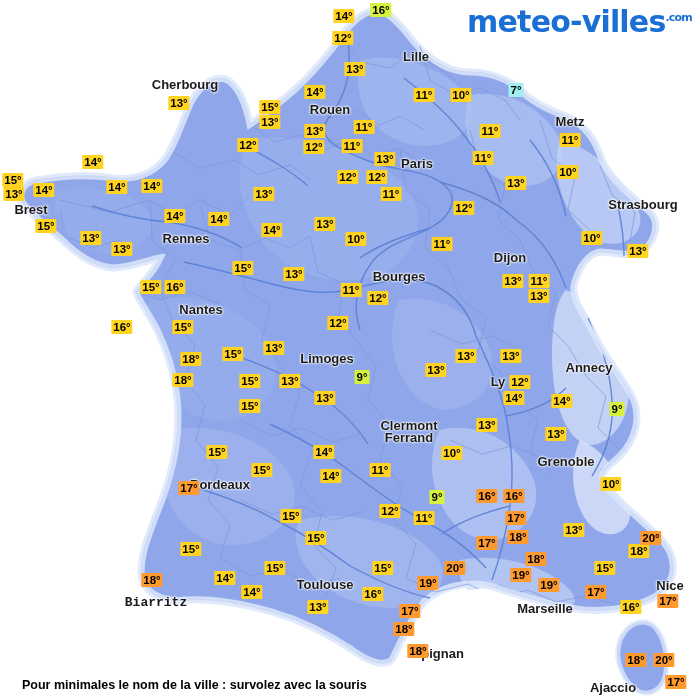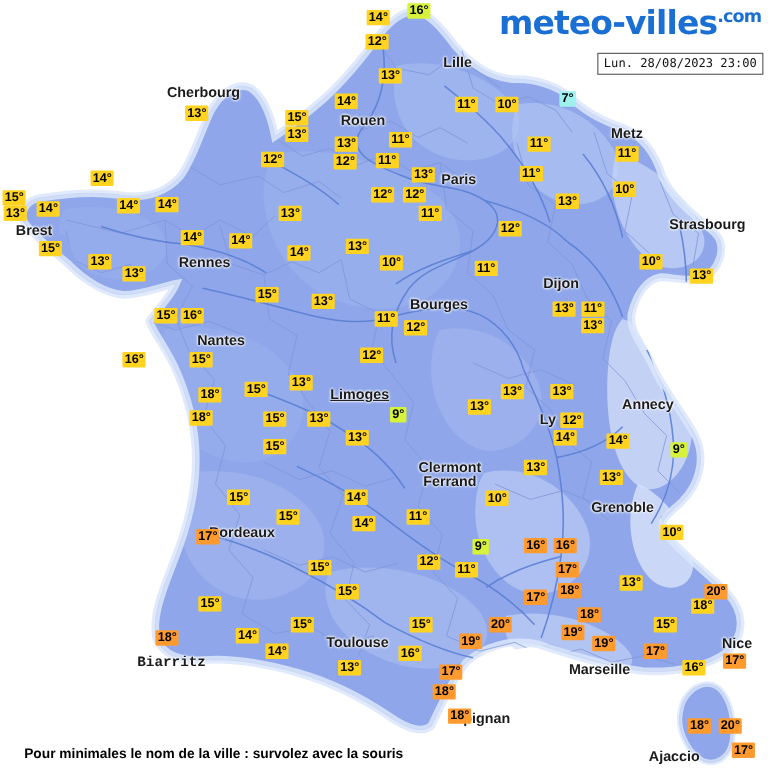--- a/index.html
+++ b/index.html
@@ -51,21 +51,21 @@
     top: 4px;
     z-index: 40;
     font-size: 30px;
     font-weight: bold;
     color: #1a6fd4;
     letter-spacing: -0.8px;
     font-family: "DejaVu Sans", sans-serif;
     white-space: nowrap;
   }
   .logo .dotcom {
-    font-size: 16px;
+    font-size: 11px;
     color: #1a6fd4;
     vertical-align: super;
   }
   
   .datebar {
     position: absolute;
     right: 6px;
     top: 48px;
     z-index: 40;
     background: #ffffff;
@@ -311,35 +311,34 @@
       <path d="M 404,78 C 424,94 444,110 460,130"></path>
       <path d="M 460,130 C 478,152 492,176 500,202"></path>
     </g>
   </svg>
 
 
   <div class="logo">
     <span>meteo-villes</span><span class="dotcom">.com</span>
   </div>
 
-  <div class="datebar">Lun. 28/08/2023 23:00</div>
 
   <div id="city-layer">
       <div class="city" style="left: 185px; top: 84px;">Cherbourg</div>
       <div class="city" style="left: 416px; top: 56px;">Lille</div>
       <div class="city" style="left: 330px; top: 109px;">Rouen</div>
       <div class="city" style="left: 417px; top: 163px;">Paris</div>
       <div class="city" style="left: 570px; top: 121px;">Metz</div>
       <div class="city" style="left: 31px; top: 209px;">Brest</div>
       <div class="city" style="left: 643px; top: 204px;">Strasbourg</div>
       <div class="city" style="left: 186px; top: 238px;">Rennes</div>
       <div class="city" style="left: 399px; top: 276px;">Bourges</div>
       <div class="city" style="left: 510px; top: 257px;">Dijon</div>
       <div class="city" style="left: 201px; top: 309px;">Nantes</div>
-      <div class="city" style="left: 327px; top: 358px; text-decoration: underline;">Limoges</div>
+      <div class="city" style="left: 327px; top: 358px;">Limoges</div>
       <div class="city" style="left: 589px; top: 367px;">Annecy</div>
       <div class="city" style="left: 498px; top: 381px;">Ly</div>
       <div class="city" style="left: 409px; top: 425px;">Clermont</div>
       <div class="city" style="left: 409px; top: 437px;">Ferrand</div>
       <div class="city" style="left: 566px; top: 461px;">Grenoble</div>
       <div class="city" style="left: 220px; top: 484px;">Bordeaux</div>
       <div class="city" style="left: 670px; top: 561px; margin-top: 24px;">Nice</div>
       <div class="city" style="left: 325px; top: 584px;">Toulouse</div>
       <div class="city" style="left: 545px; top: 608px;">Marseille</div>
       <div class="city" style="left: 156px; top: 602px; font-family: Liberation Mono, monospace;">Biarritz</div>

